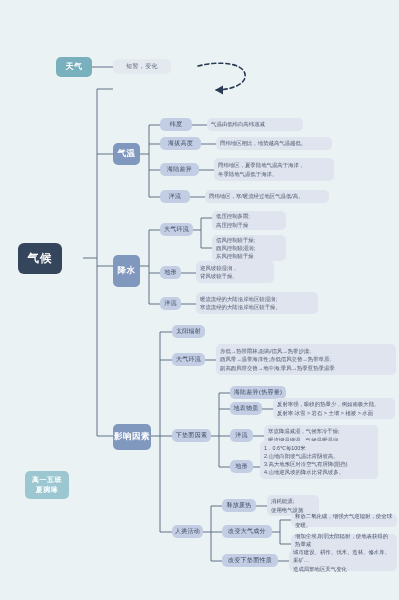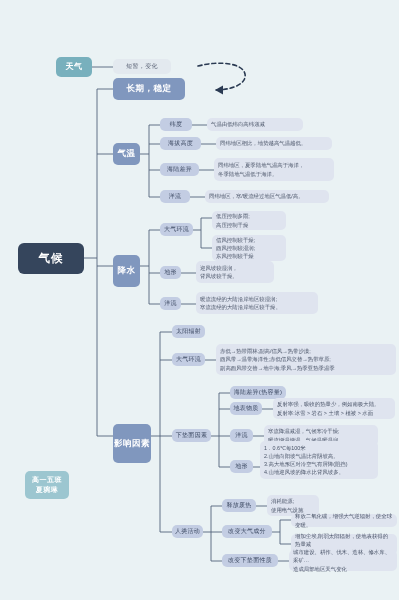--- a/index.html
+++ b/index.html
@@ -161,23 +161,22 @@
 
     <g>
       <path d="M198,54 C222,48 243,52 245,62 C247,72 232,78 215,78" fill="none" stroke="#2a3a52" stroke-width="1.6" stroke-dasharray="4,3" stroke-linecap="round"></path>
       <path d="M215,78 L223,73.5 L223,82.5 Z" fill="#2a3a52"></path>
     </g>
   </svg>
 
   <div class="node n-teal" style="left:56px;top:45px;width:36px;height:20px;">天气</div>
   <div class="node n-ghost" style="left:113px;top:47px;width:58px;height:15px;">短暂，变化</div>
 
-  <div class="node n-l1" style="left:113px;top:66px;width:72px;height:22px;">长期，稳定</div>
-
-  <div class="node n-root" style="left:18px;top:231px;width:66px;height:31px;">气候</div>
+
+  <div class="node n-root" style="left:18px;top:231px;width:44px;height:31px;">气候</div>
 
   <div class="node n-teal-soft" style="left:25px;top:459px;width:44px;height:28px;flex-direction:column;">
     <span>高一五班</span>
     <span>夏琬琳</span>
   </div>
 
   <div class="node n-l1" style="left:113px;top:131px;width:27px;height:22px;">气温</div>
 
   <div class="node n-l2" style="left:160px;top:106px;width:32px;height:13px;">纬度</div>
   <div class="node n-leaf" style="left:207px;top:106px;width:96px;height:13px;">气温由低纬向高纬递减</div>
@@ -202,21 +201,21 @@
 东风控制较干燥</div>
 
   <div class="node n-l2" style="left:160px;top:254px;width:21px;height:13px;">地形</div>
   <div class="node n-leaf" style="left:196px;top:249px;width:78px;height:22px;">迎风坡较湿润，
 背风坡较干燥。</div>
 
   <div class="node n-l2" style="left:160px;top:285px;width:21px;height:13px;">洋流</div>
   <div class="node n-leaf" style="left:196px;top:280px;width:122px;height:22px;">暖流流经的大陆沿岸地区较湿润;
 寒流流经的大陆沿岸地区较干燥。</div>
 
-  <div class="node n-l1" style="left:113px;top:412px;width:38px;height:39px;">影响因素</div>
+  <div class="node n-l1" style="left:113px;top:412px;width:38px;height:26px;">影响因素</div>
 
   <div class="node n-l2" style="left:172px;top:313px;width:33px;height:13px;">太阳辐射</div>
 
   <div class="node n-l2" style="left:172px;top:341px;width:33px;height:13px;">大气环流</div>
   <div class="node n-leaf" style="left:216px;top:332px;width:180px;height:31px;">赤低→热带雨林;副高/信风→热带沙漠;
 西风带→温带海洋性;赤低信风交替→热带草原;
 副高西风带交替→地中海;季风→热季亚热季温季</div>
 
   <div class="node n-l2" style="left:172px;top:417px;width:39px;height:13px;">下垫面因素</div>
 

